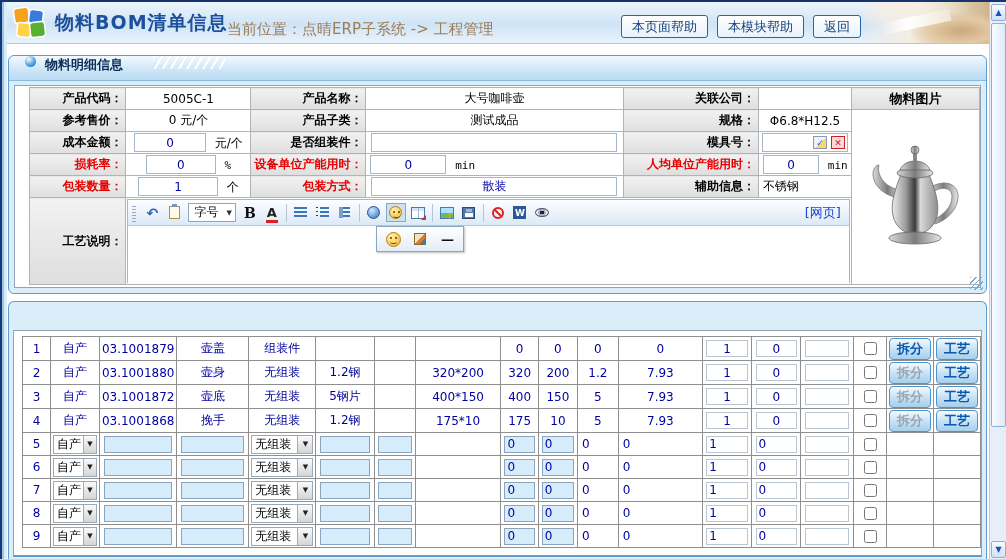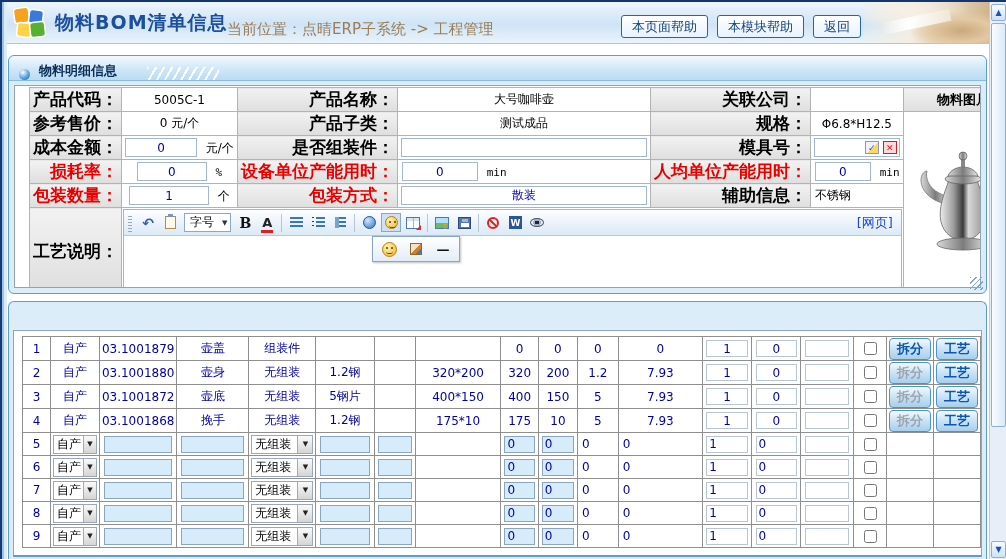--- a/index.html
+++ b/index.html
@@ -39,40 +39,40 @@
   .vs-down { bottom:3px; }
   .vs-thumb { position:absolute; left:1px; top:21px; width:15px; height:404px; cursor:pointer;
             background:linear-gradient(90deg,#f9fcff,#dcea f8); background:linear-gradient(90deg,#f9fcff,#dceaf8);
             border:1px solid #8fb0d6; border-radius:2px; }
 
   
   .panel { position:absolute; left:8px; width:979px; background:#dcedfa;
            border:1px solid #5f9bcf; border-radius:6px; }
   .panel1 { top:53px; height:239px; }
   .panel2 { top:299px; height:260px; border-radius:6px 6px 0 0; border-bottom:none; }
-  .panel-head { position:relative; height:25px; display:flex; align-items:flex-end; padding-left:10px;
+  .panel-head { position:relative; height:25px; display:flex; align-items:flex-start; padding-left:16px;
            background:linear-gradient(180deg,#f2f9fe 0%,#cde5f7 60%,#b9dcf4 100%);
            border-bottom:1px solid #8cbade; border-radius:6px 6px 0 0; }
   .sphere { width:11px; height:11px; border-radius:50%; margin-right:9px;
            background:radial-gradient(circle at 35% 30%, #ffffff, #6db3e8 45%, #1565b0 95%); }
   .panel-title { font-size:13px; font-weight:bold; color:#0b2e57; }
   .stripes { width:72px; height:13px; margin-left:30px;
            background:repeating-linear-gradient(120deg,#ffffff 0 2px, rgba(255,255,255,0) 2px 7px); }
   .grip { position:absolute; right:3px; bottom:3px; width:13px; height:13px;
            background:repeating-linear-gradient(135deg,#7aa8d0 0 1px, rgba(255,255,255,0) 1px 4px); }
 
   .panel-body1 { position:absolute; left:5px; right:5px; top:29px; height:203px; background:#fff;
            border:1px solid #90a4b5; overflow:hidden; }
   .panel-body2 { position:absolute; left:4px; right:4px; top:28px; height:227px; background:#fff;
            border:1px solid #90a4b5; border-bottom:2px solid #5f9bcf; overflow:hidden; }
 
   
   .form-table { border-collapse:collapse; margin:1px 0 0 14px; table-layout:fixed; }
   .form-table td { border:1px solid #b3b3b3; height:22px; padding:0 3px; overflow:hidden; white-space:nowrap; }
-  td.lbl { background:linear-gradient(180deg,#f2f2f2,#dedede); font-size:17px; font-weight:bold;
+  td.lbl { background:linear-gradient(180deg,#f2f2f2,#dedede); font-size:12px; font-weight:bold;
            text-align:right; color:#000; }
   td.lbl.red { color:#e60000; }
   td.val { background:#fff; text-align:center; font-size:12px; color:#000; }
   .bluetx { color:#0000a0; }
   td.val.lft { text-align:left; }
   td.img-hdr { background:linear-gradient(180deg,#f2f2f2,#dedede); font-size:13px; font-weight:bold;
            text-align:center; color:#000; }
   td.img-cell { background:#fff; text-align:center; vertical-align:middle; }
   .f-input { height:19px; border:1px solid #a3b8cc; background:#fff; color:#0000a0; font-size:12px;
            text-align:center; font-family:inherit; }

